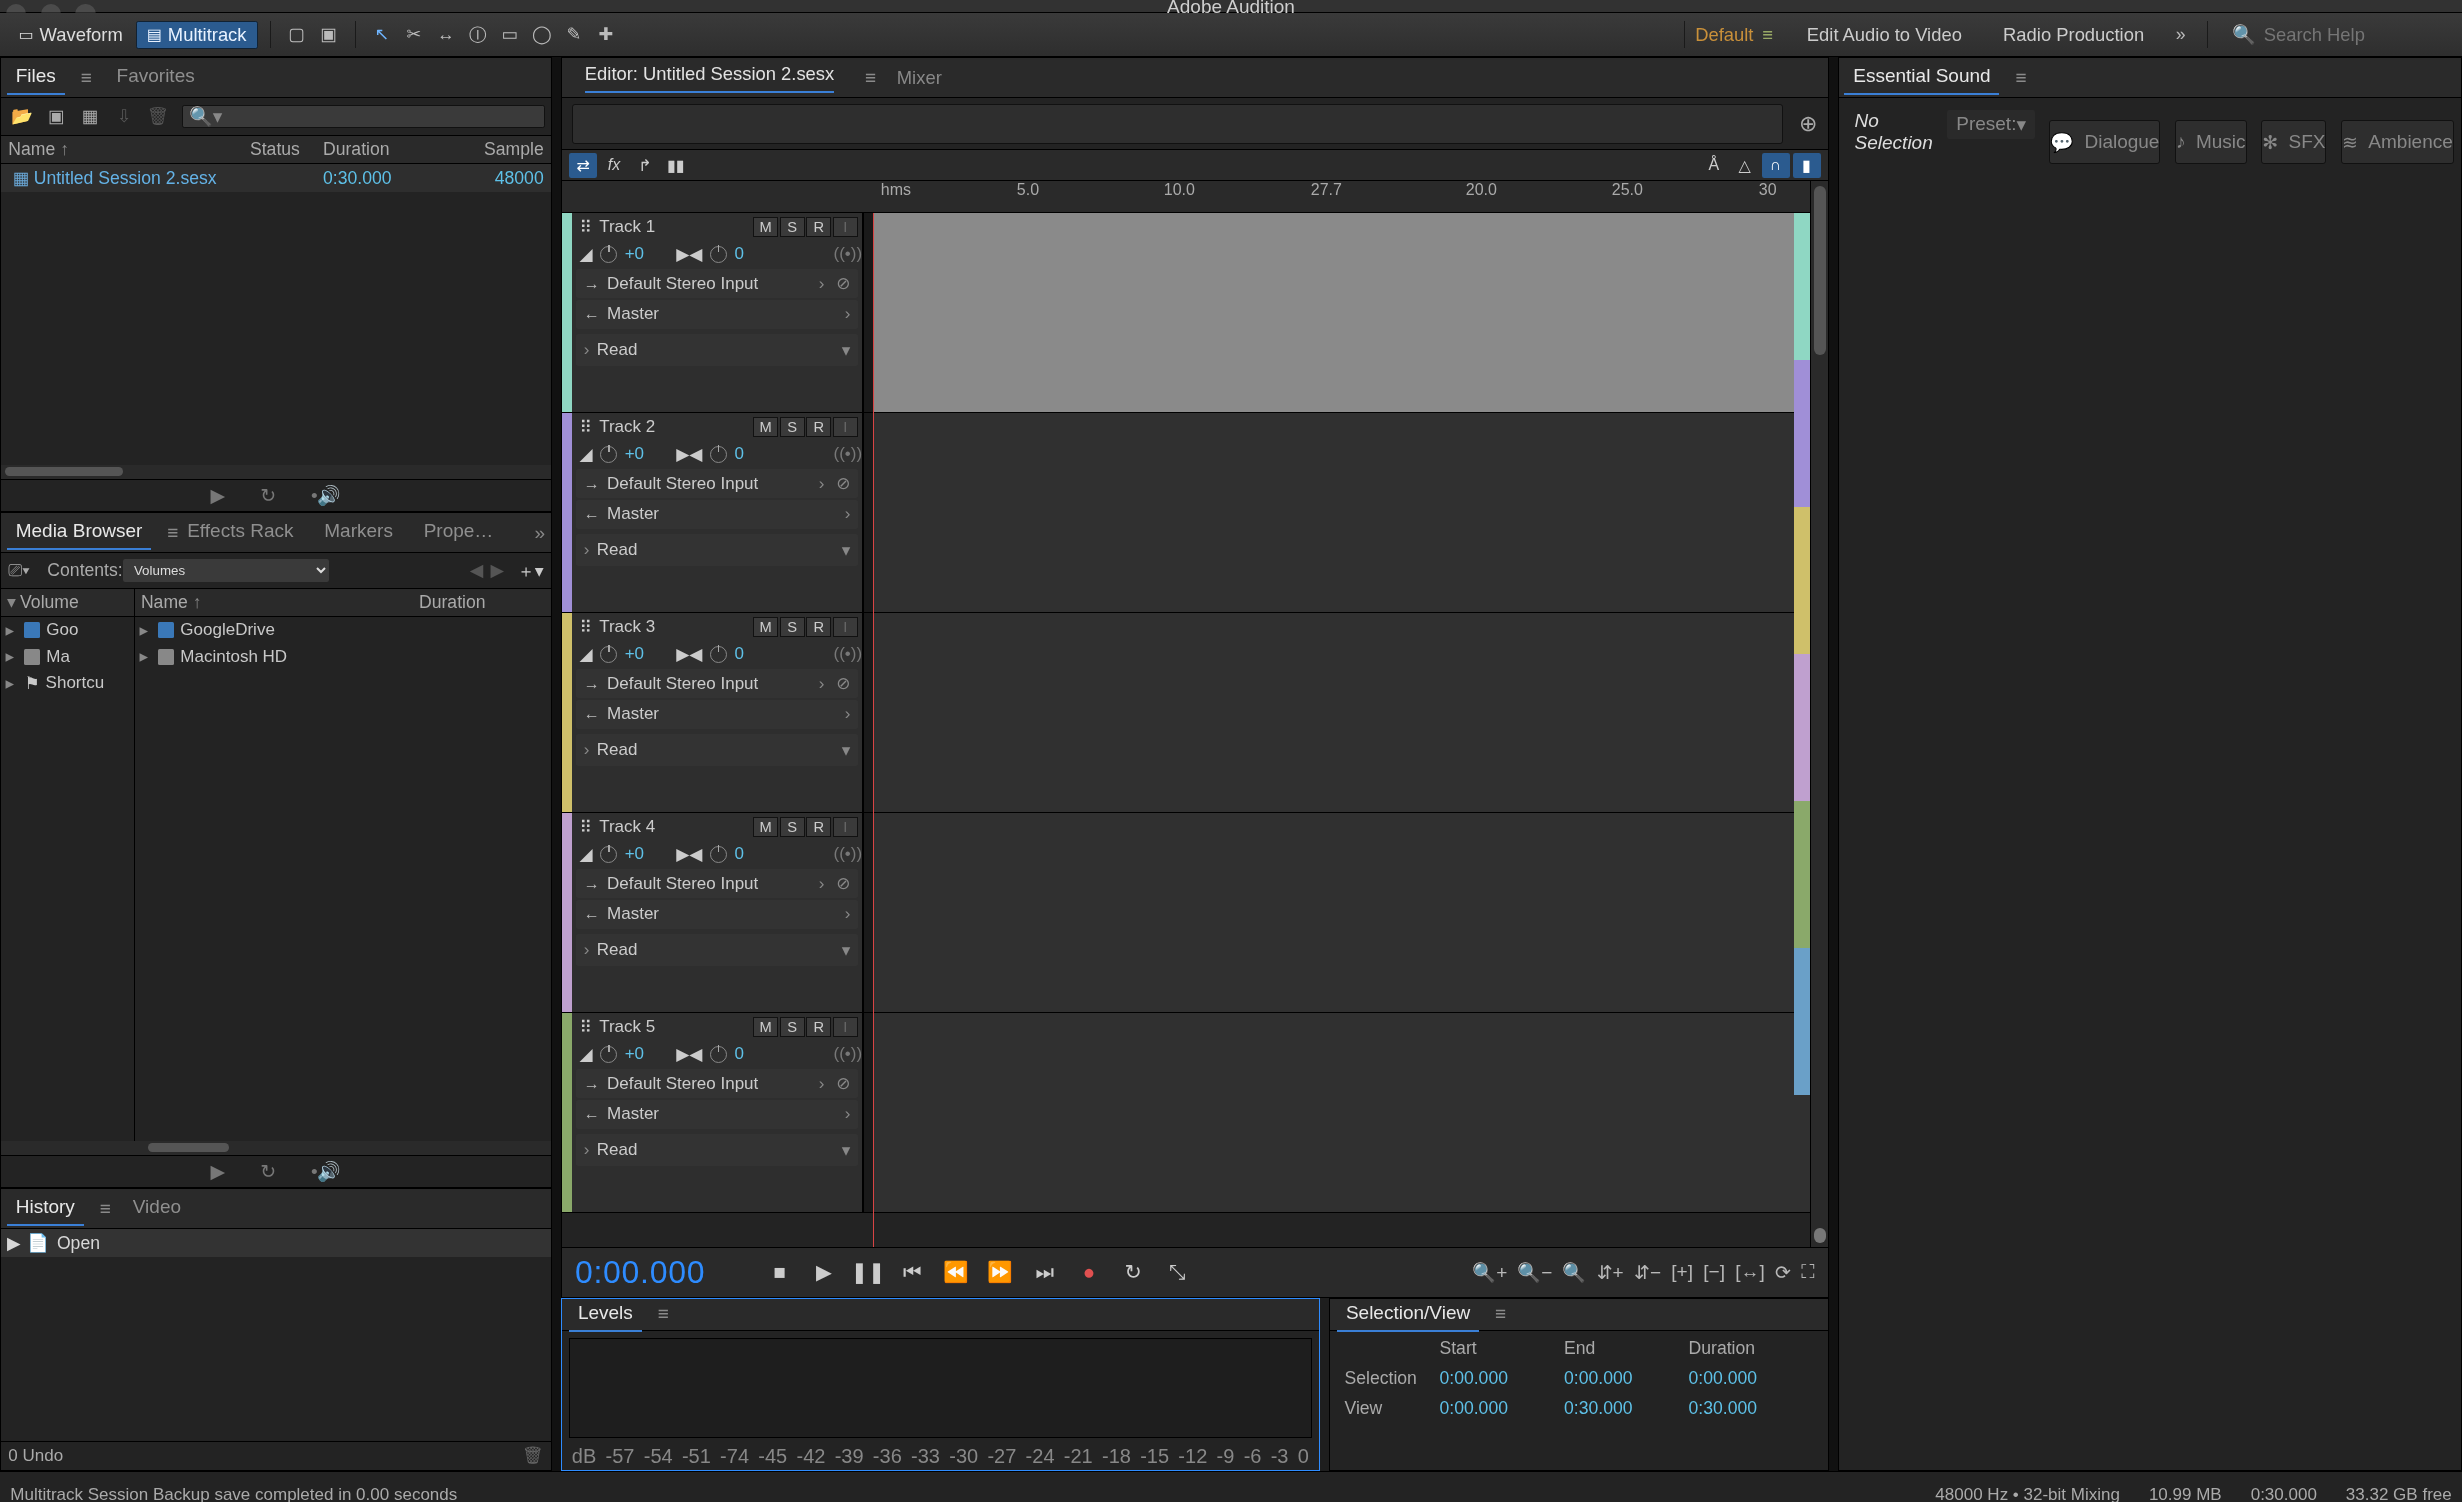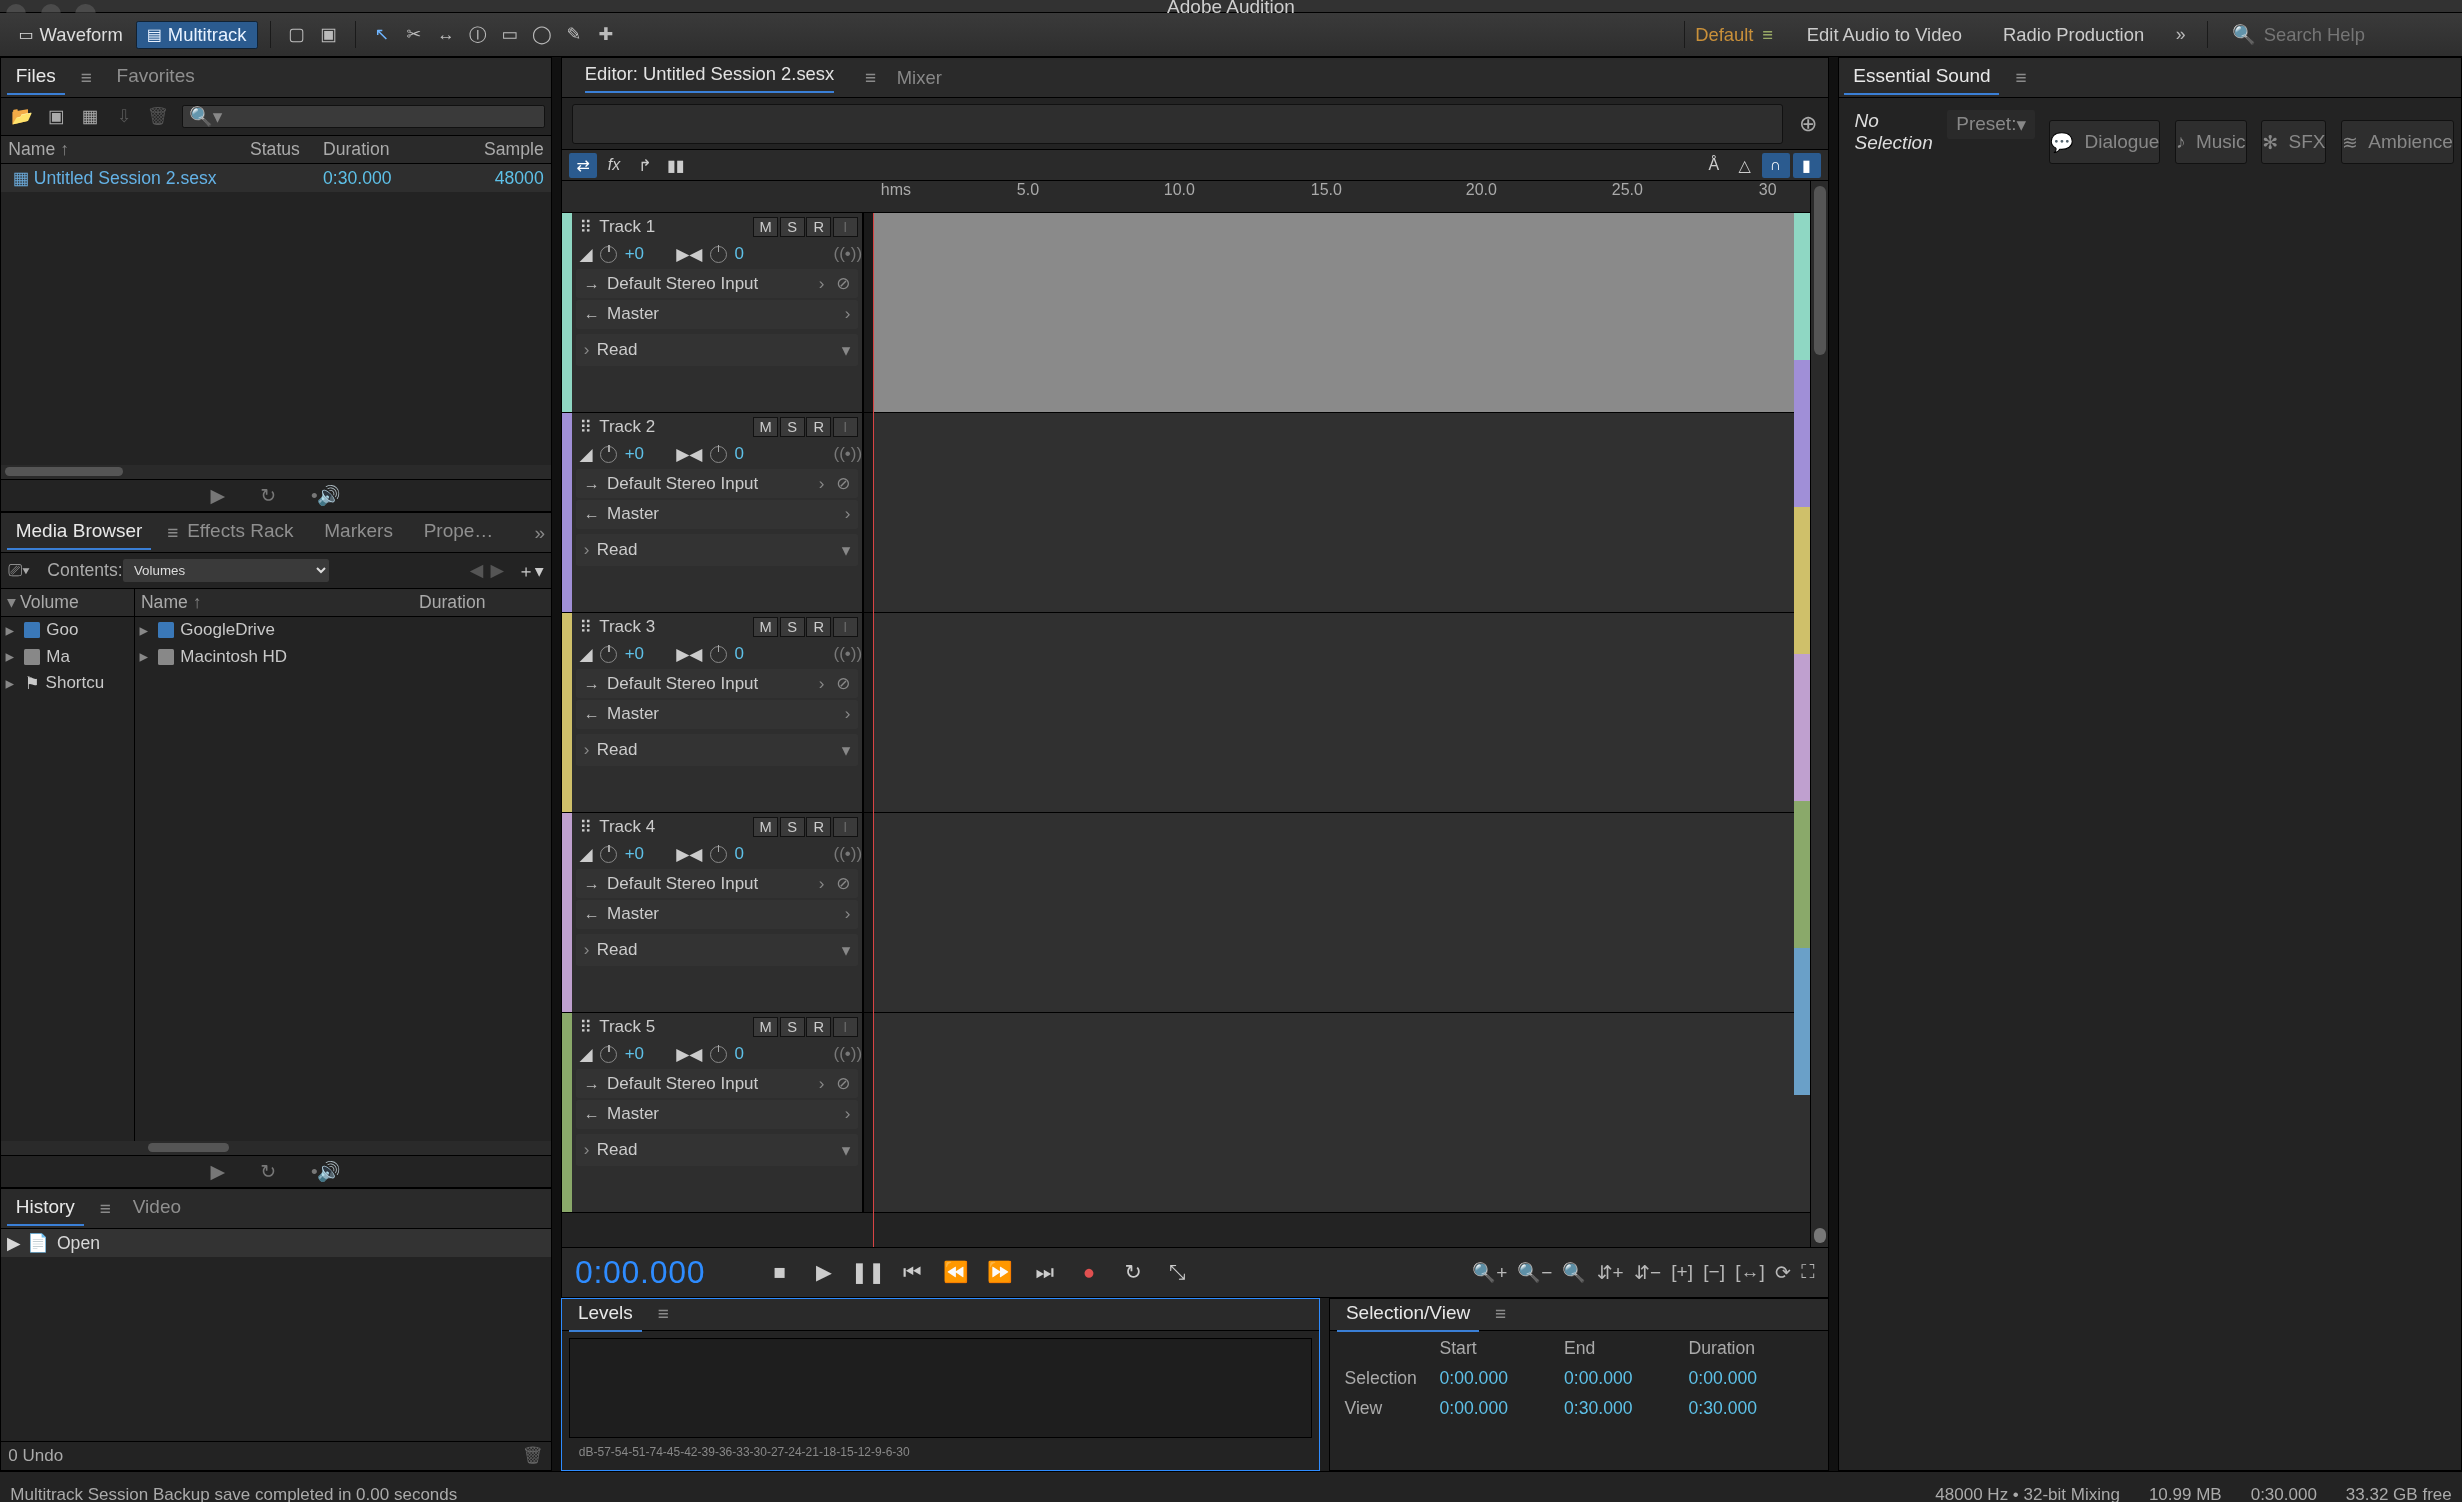--- a/index.html
+++ b/index.html
@@ -126,21 +126,21 @@
 .tctl{display:flex;gap:13.2px;align-items:center;color:#ccc}
 .tctl .b{width:31px;height:31px;display:flex;align-items:center;justify-content:center;font-size:20.6px}
 .tctl .rec{color:#e05050}
 .zoom{margin-left:auto;display:flex;gap:10.3px}
 
 
 .bottom-split{display:flex;height:173px}
 .levels{flex:1;background:#232323;border:1.5px solid #2e8cff;display:flex;flex-direction:column}
 .lv-head{height:32px;display:flex;align-items:center;padding:0 7.3px;background:#2a2a2a;border-bottom:0.7px solid #000}
 .lv-body{flex:1;background:#1e1e1e;margin:7.3px;border:0.7px solid #000;position:relative}
-.lv-scale{height:25px;display:flex;justify-content:flex-start;padding:0 17px;font-size:12px;color:#888}
+.lv-scale{height:25px;display:flex;justify-content:space-between;padding:0 10px;font-size:20px;color:#888}
 .selview{width:500px;background:#232323;border:0.7px solid #000;margin-left:8.8px;display:flex;flex-direction:column}
 .sv-head{height:32px;display:flex;align-items:center;padding:0 7.3px;background:#2a2a2a;border-bottom:0.7px solid #000}
 .sv-grid{display:grid;grid-template-columns:95px 1fr 1fr 1fr;padding:7.3px 14.7px;row-gap:8.8px;font-size:17.6px}
 .sv-grid .lab{color:#aaa}
 .sv-grid .v{color:#5ec1e8}
 
 
 .es-body{padding:11.8px 16px;display:flex;flex-direction:row;gap:14.7px}
 .no-sel{font-style:italic;color:#ddd}
 .preset{height:29px;background:#2a2a2a;border-radius:2.2px;display:flex;align-items:center;padding:0 8.8px;color:#888}
@@ -358,21 +358,21 @@
    </div>
 
    <div style="position:relative;flex:1;display:flex;min-height:0">
 
     <div style="flex:1;display:flex;flex-direction:column;min-height:0;position:relative">
 
      <div class="ruler">
       <span class="tick" style="left:319px">hms</span>
       <span class="tick" style="left:455px">5.0</span>
       <span class="tick" style="left:602px">10.0</span>
-      <span class="tick" style="left:749px">15.0</span>
+      <span class="tick" style="left:749px">27.7</span>
       <span class="tick" style="left:904px">20.0</span>
       <span class="tick" style="left:1050px">25.0</span>
       <span class="tick" style="left:1197px">30</span>
      </div>
 
      <div class="tracks-wrap">
       <div class="tracks" id="tracks">
                 <div class="track">
    <div class="color" style="background:#8fd7c3"></div>
    <div class="hdr">

